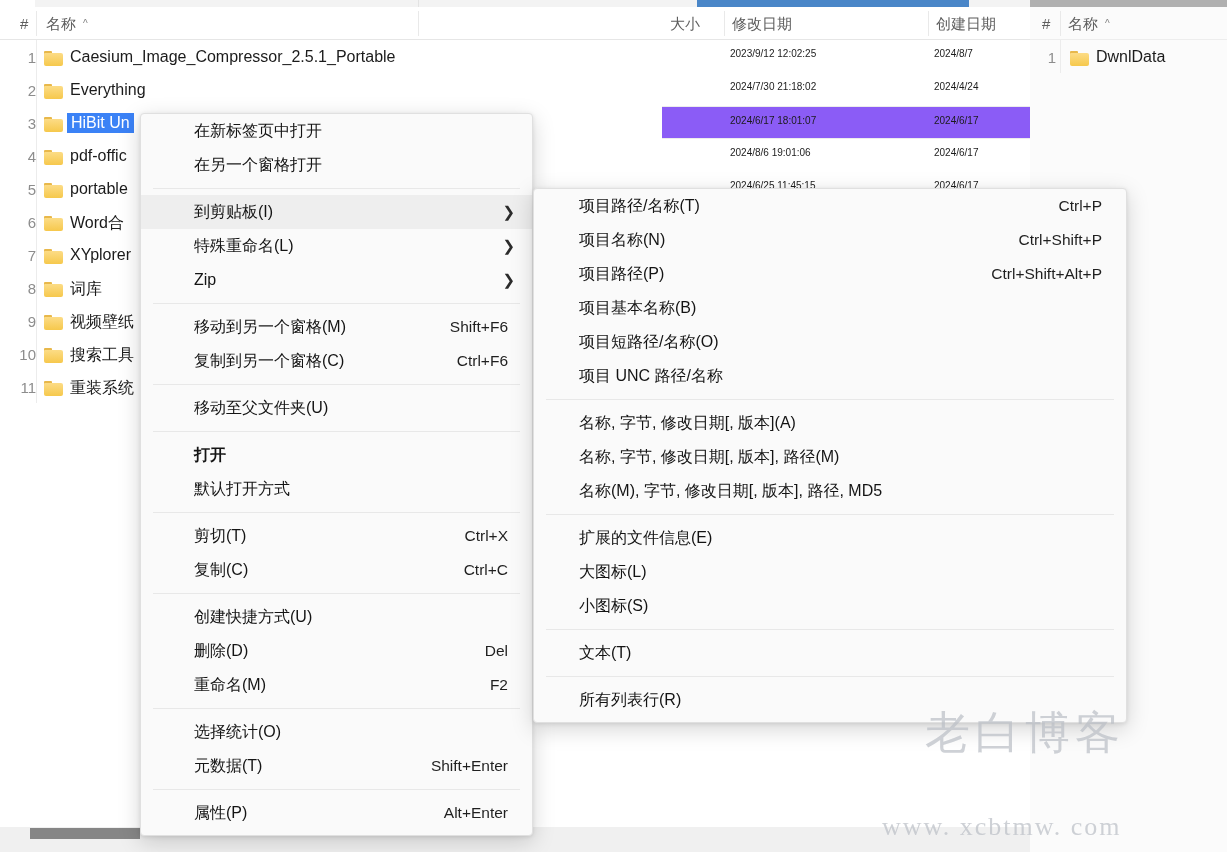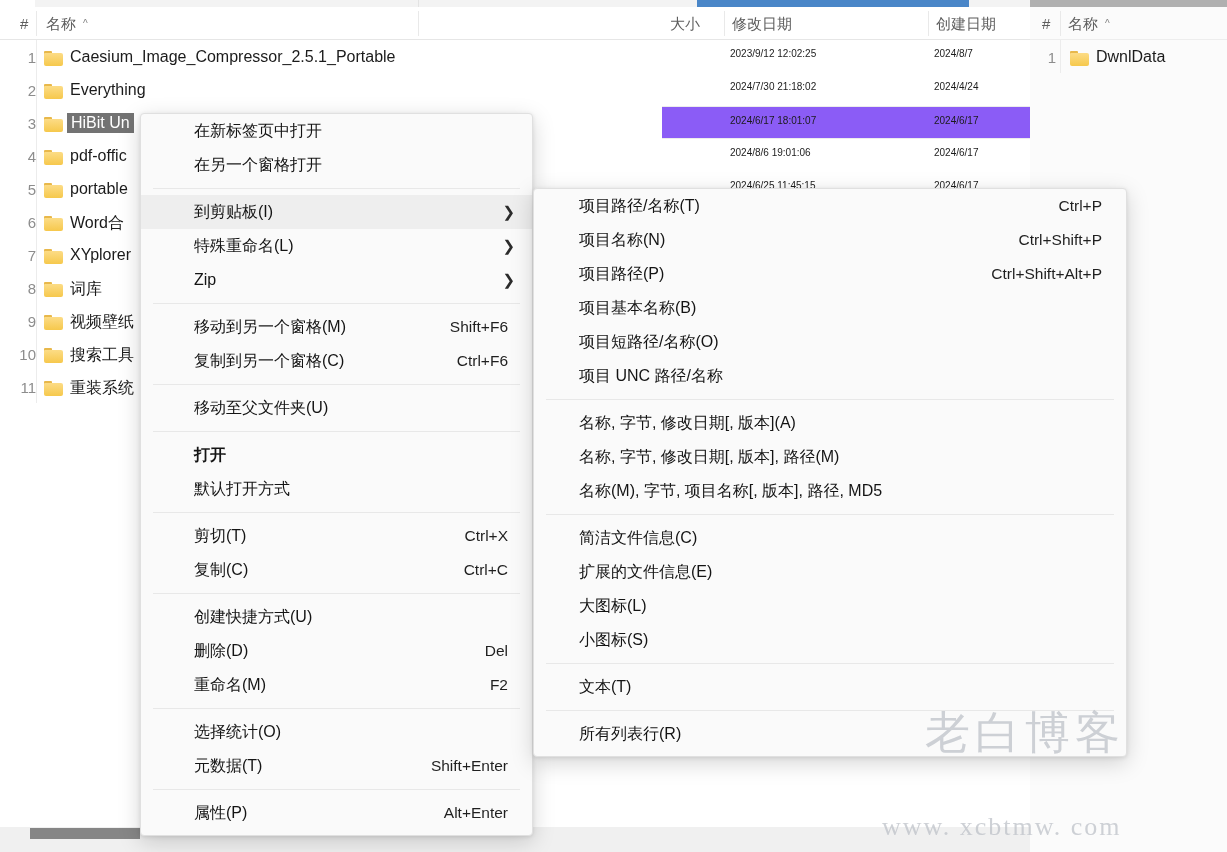--- a/index.html
+++ b/index.html
@@ -45,21 +45,21 @@
     position:absolute; left:44px; top:11px; width:19px; height:15px;
   }
   .folder .tab  { position:absolute; left:0; top:0; width:8px; height:3px; background:#e8b84b; border-radius:1px 1px 0 0;}
   .folder .body { position:absolute; left:0; top:2px; width:19px; height:13px;
                   background: linear-gradient(#fcdc86, #f6c84c); border-radius:1px 2px 2px 2px; }
   .frow .fname {
     position:absolute; left:70px; top:8px; font-size:16px; color:#1b1b1b;
     white-space: nowrap;
   }
   .frow.selected .fname {
-    background: #737373; color: #ffffff; padding: 1px 4px; top: 7px; left: 67px;
+    background: #3b82f6; color: #ffffff; padding: 1px 4px; top: 7px; left: 67px;
   }
   .frow .sep { position:absolute; left:36px; top:0; width:1px; height:33px; background:#ececec; }
 
   
   .mrow { position: relative; height: 33px; font-size: 10px; color:#1b1b1b; }
   .mrow.hl { background: #8b5cf6; border-top:1px solid #ececec; border-bottom:1px solid #ececec; }
   .mrow .size { position:absolute; left:-2px; top:8px; width:42px; text-align:right; }
   .mrow .mdate { position:absolute; left:68px; top:8px; white-space:nowrap;}
   .mrow .cdate { position:absolute; left:272px; top:8px; white-space:nowrap;}
 
@@ -393,26 +393,23 @@
         <span class="label">项目 UNC 路径/名称</span>
       </div>
       <div class="msep"></div>
       <div class="mi">
         <span class="label">名称, 字节, 修改日期[, 版本](A)</span>
       </div>
       <div class="mi">
         <span class="label">名称, 字节, 修改日期[, 版本], 路径(M)</span>
       </div>
       <div class="mi">
-        <span class="label">名称(M), 字节, 项目名称[, 版本], 路径, MD5</span>
-      </div>
-      <div class="msep"></div>
-      <div class="mi">
-        <span class="label">简洁文件信息(C)</span>
-      </div>
+        <span class="label">名称(M), 字节, 修改日期[, 版本], 路径, MD5</span>
+      </div>
+      <div class="msep"></div>
       <div class="mi">
         <span class="label">扩展的文件信息(E)</span>
       </div>
       <div class="mi">
         <span class="label">大图标(L)</span>
       </div>
       <div class="mi">
         <span class="label">小图标(S)</span>
       </div>
       <div class="msep"></div>

